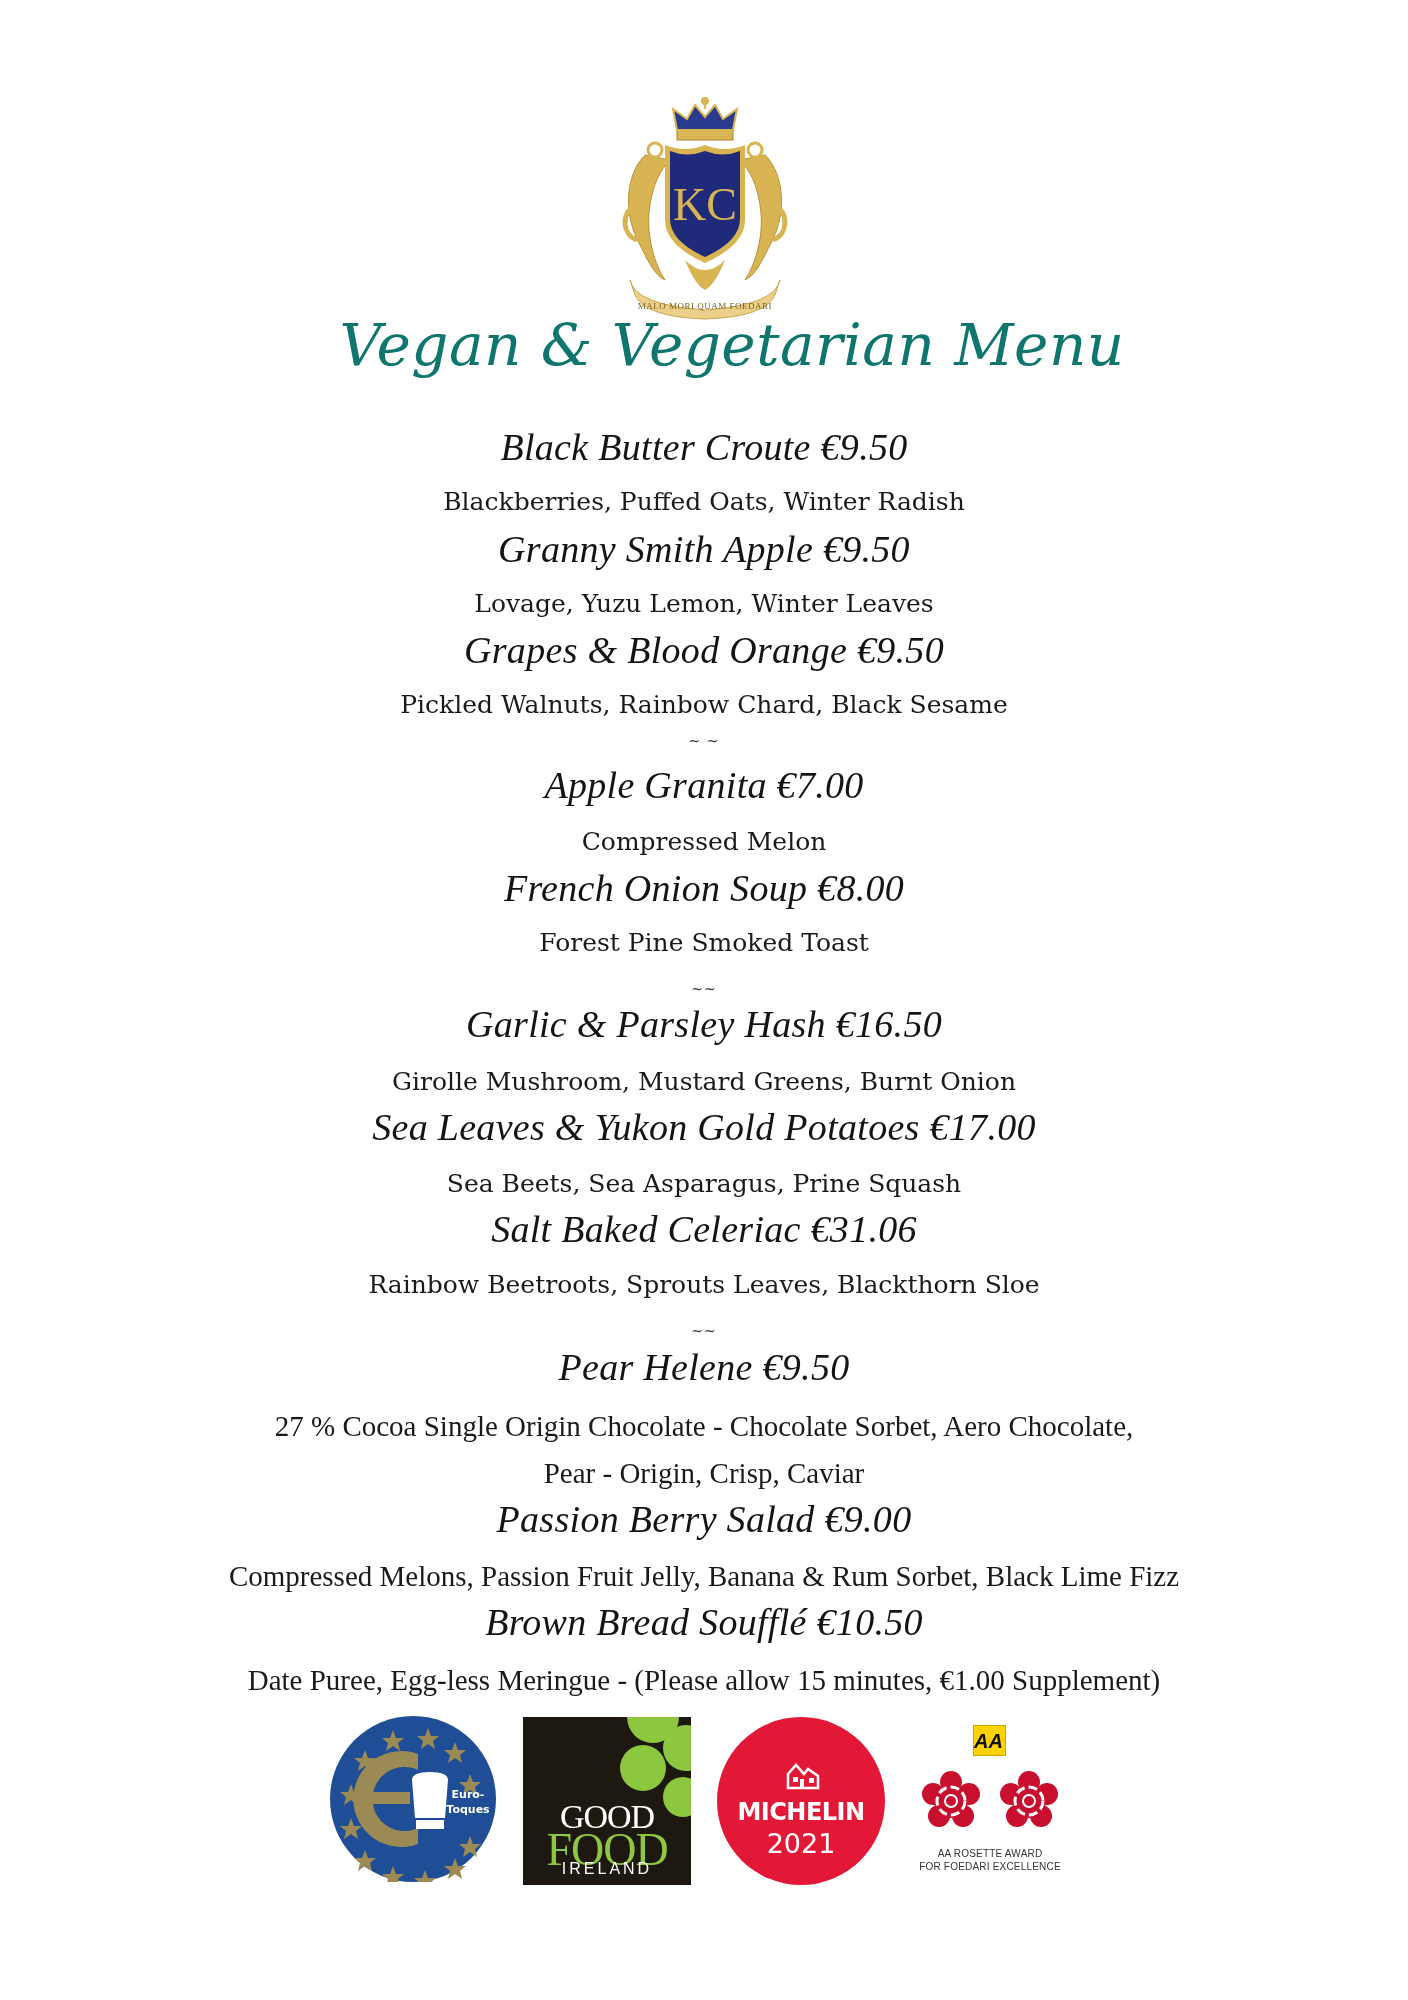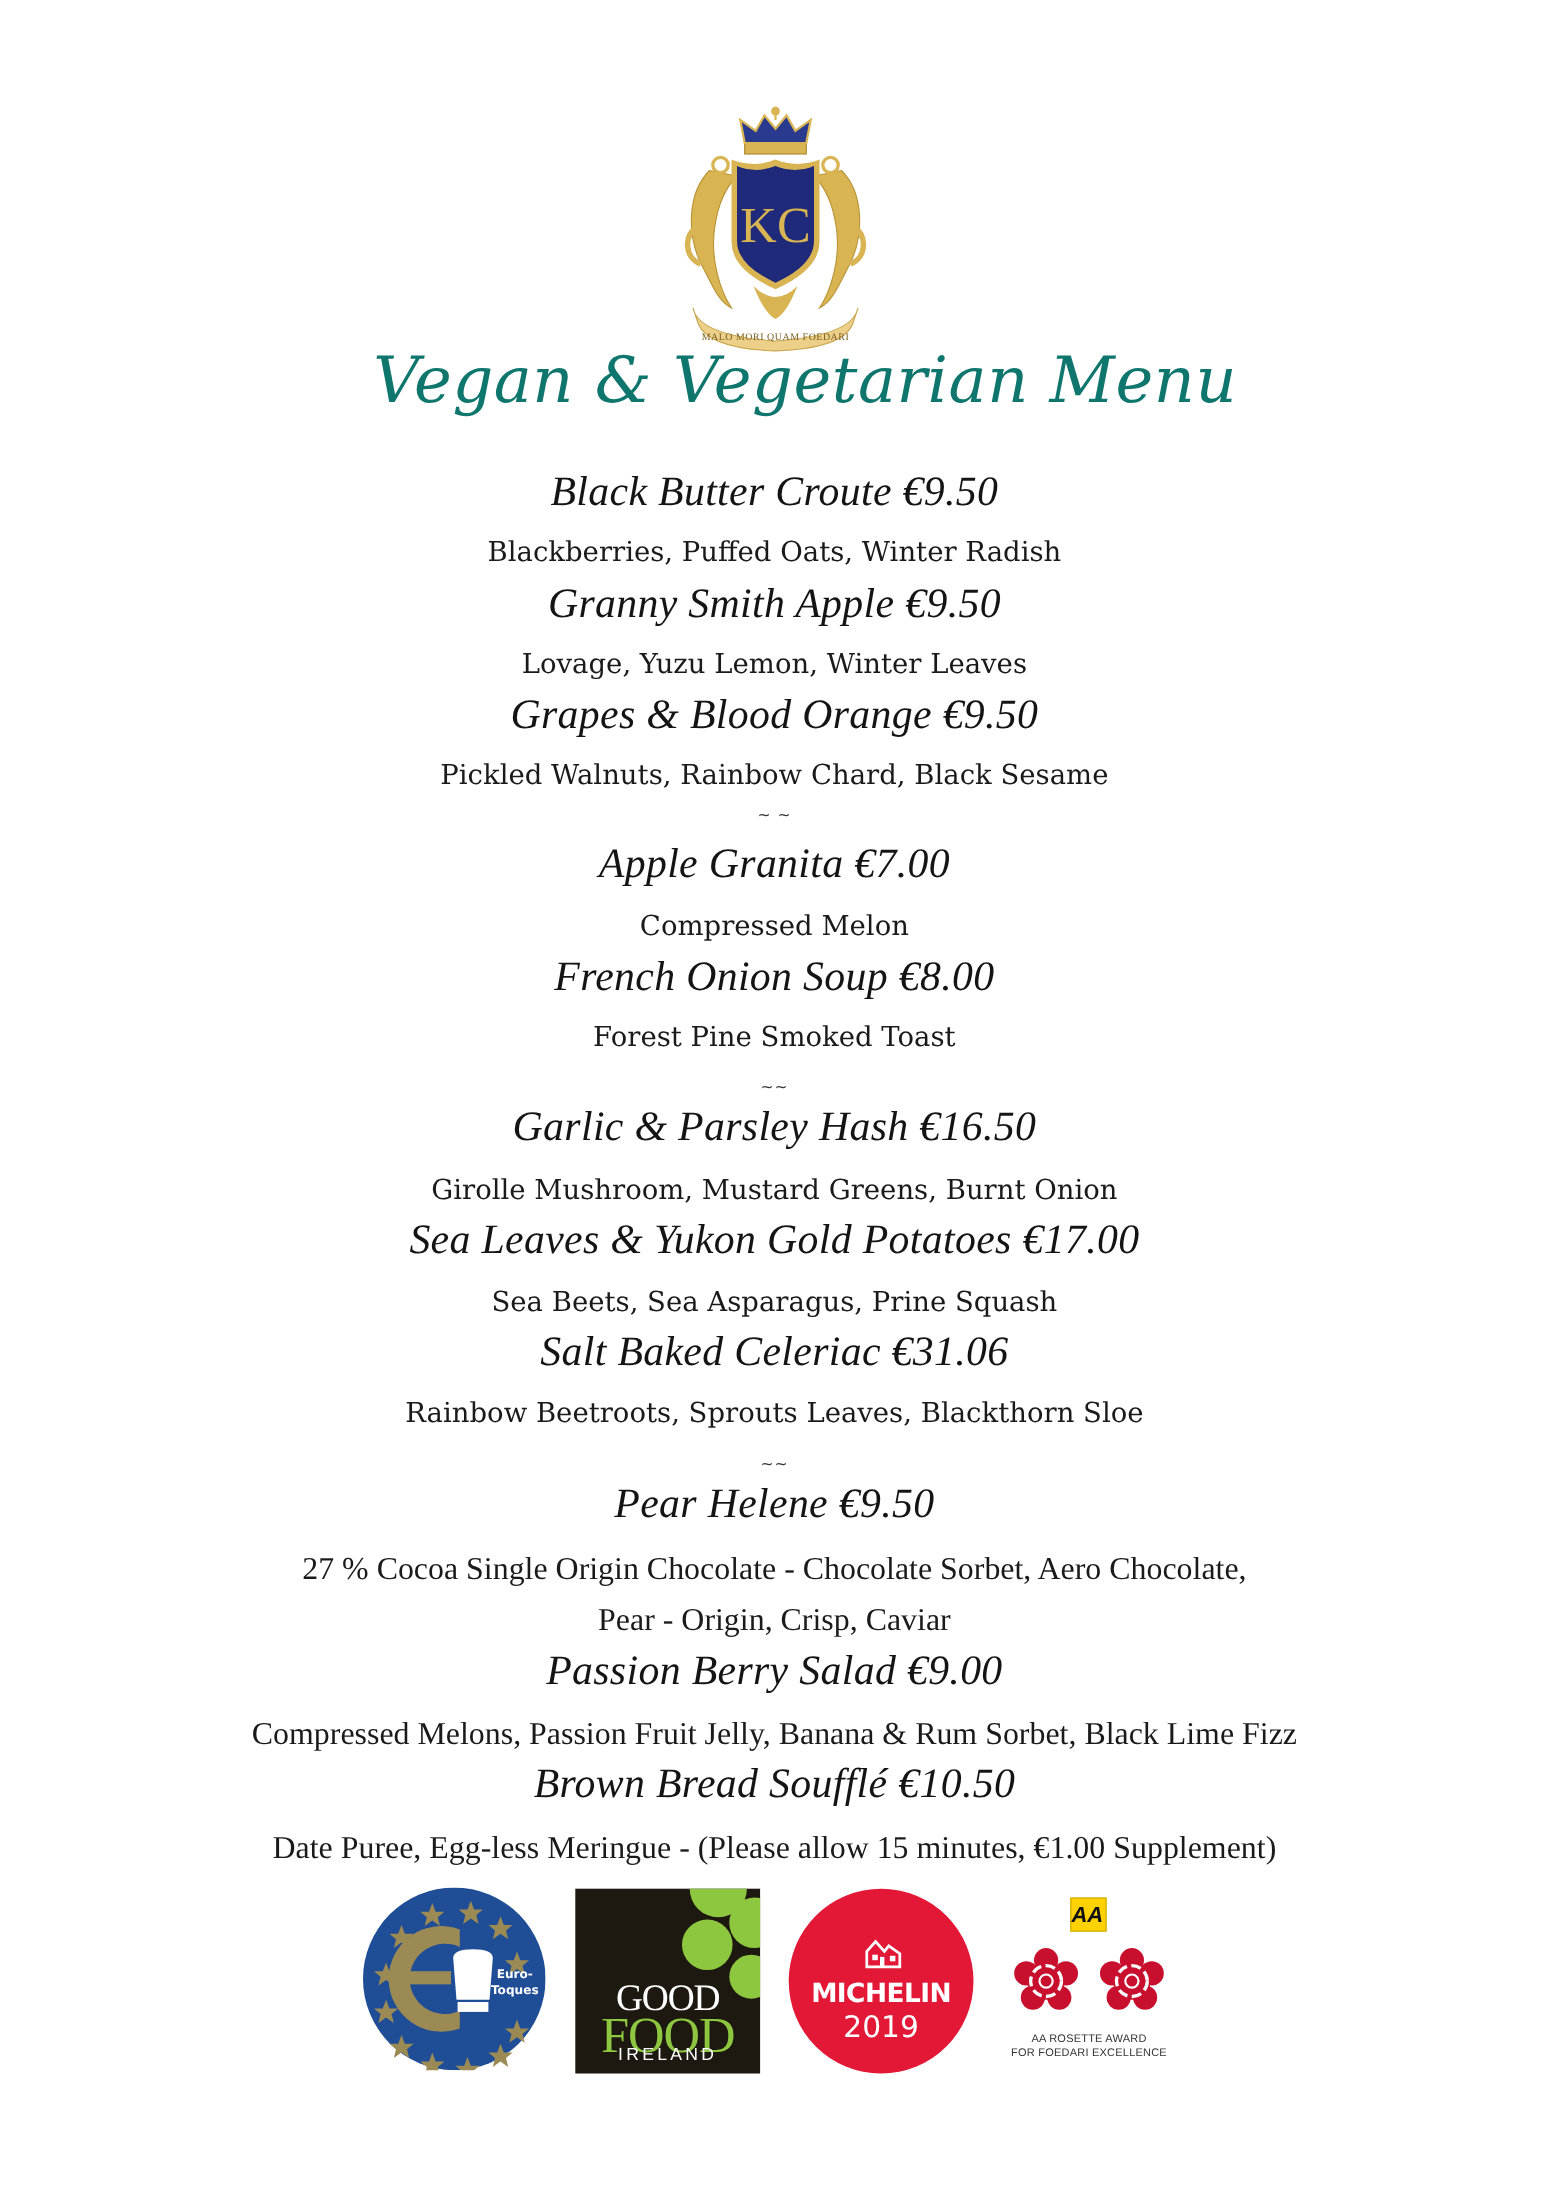--- a/index.html
+++ b/index.html
@@ -157,21 +157,21 @@
 </div>
 
 <div class="badge michelin">
   <svg class="house" viewBox="0 0 34 28">
     <path d="M2 12 L10 3 L18 12 L22 7 L32 14 L32 26 L2 26 Z" fill="none" stroke="#fff" stroke-width="2.5"></path>
     <rect x="7" y="15" width="5" height="5" fill="#fff"></rect>
     <rect x="14" y="17" width="4" height="9" fill="#fff"></rect>
     <rect x="23" y="16" width="5" height="5" fill="#fff"></rect>
   </svg>
   <div class="m-text m-name">MICHELIN</div>
-  <div class="m-text m-year">2019</div>
+  <div class="m-text m-year">2021</div>
 </div>
 
 <div class="badge aa">
   <div class="aa-logo">AA</div>
   <svg class="rosette" style="left:10px" viewBox="0 0 62 62">
     <g fill="#c8102e">
       <circle cx="31" cy="12" r="11"></circle>
         <circle cx="49" cy="24" r="11"></circle>
         <circle cx="43" cy="46" r="11"></circle>
       <circle cx="19" cy="46" r="11"></circle>

